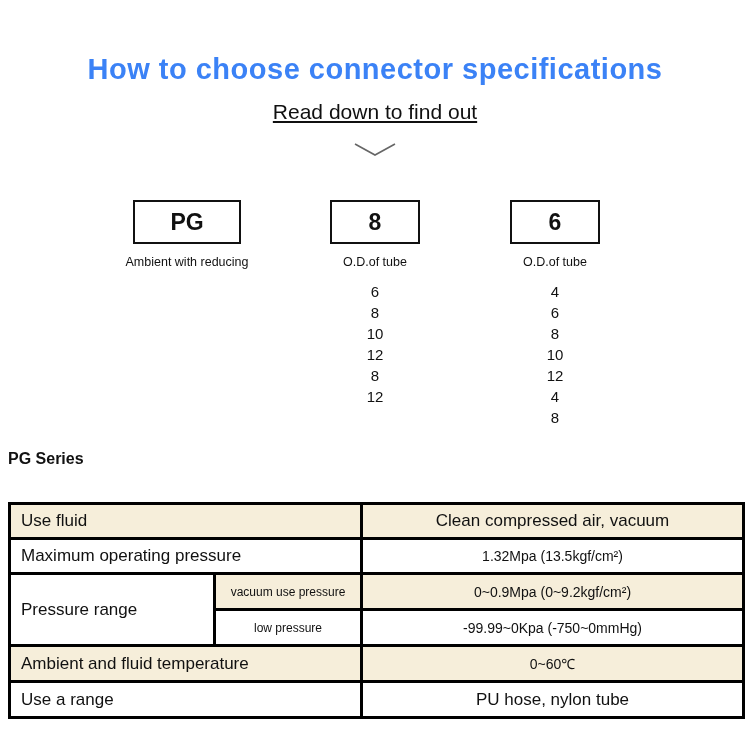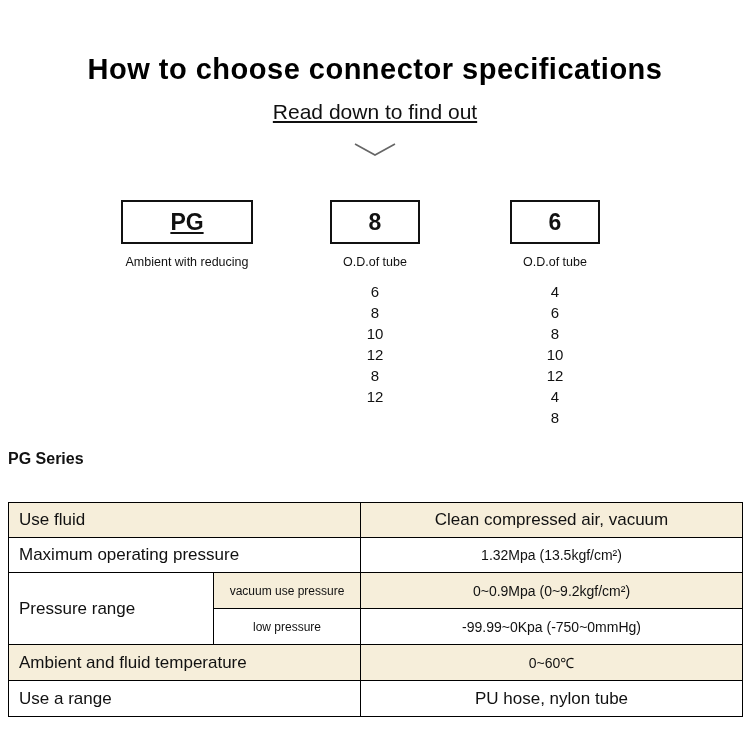--- a/index.html
+++ b/index.html
@@ -1,43 +1,43 @@
 <!DOCTYPE html>
 <html><head>
 <meta charset="utf-8">
 <style>
   * { margin:0; padding:0; box-sizing:border-box; }
   html,body { width:750px; height:750px; background:#ffffff;
     font-family:"Liberation Sans", sans-serif; color:#111; }
   .page { position:absolute; top:0; left:0; width:750px; height:750px; overflow:hidden; }
 
   .title { position:absolute; top:53px; left:0; width:100%; text-align:center;
-    font-size:29px; font-weight:bold; color:#000000; letter-spacing:0.5px; }
+    font-size:29px; font-weight:bold; color:#3b82f6; letter-spacing:0.5px; }
   .subtitle { position:absolute; top:100px; left:0; width:100%; text-align:center;
     font-size:21px; color:#101010;text-decoration:underline; }
   .chevron { position:absolute; top:142px; left:353px; }
 
   .spec-col { position:absolute; text-align:center; }
   .col-0 { left:92px;  top:200px; width:190px; }
   .col-1 { left:315px; top:200px; width:120px; }
   .col-2 { left:495px; top:200px; width:120px; }
   .spec-box { border:2px solid #111; height:44px; margin:0 auto; background:#fff;
     display:flex; align-items:center; justify-content:center;
     font-size:23px; font-weight:bold; }
-  .col-0 .spec-box { width:132px;text-decoration:underline; }
+  .col-0 .spec-box { width:108px; }
   .col-1 .spec-box, .col-2 .spec-box { width:90px; }
   .spec-label { margin-top:11px; font-size:12.5px; }
   .options { margin-top:12px; font-size:15px; }
   .options .opt { line-height:21px; }
 
   .series-label { position:absolute; left:8px; top:450px; font-size:16px; font-weight:bold; }
 
   .spec-table { position:absolute; left:8px; top:502px; width:734px;
     border-collapse:collapse; table-layout:fixed; }
-  .spec-table td { border:1px solid #000000; vertical-align:middle; background:#fff; }
+  .spec-table td { border:3px solid #000000; vertical-align:middle; background:#fff; }
   .spec-table td.bg { background:#f6eeda; }
   td.lbl { font-size:17px; padding-left:10px; text-align:left; }
   td.sub { font-size:12px; text-align:center; }
   td.val { font-size:14px; text-align:center;margin-left:36px; }
   td.val-lg { font-size:17px; }
   tr.r-sm  { height:35px; }
   tr.r-md  { height:36px; }
 </style>
 </head>
 <body>

